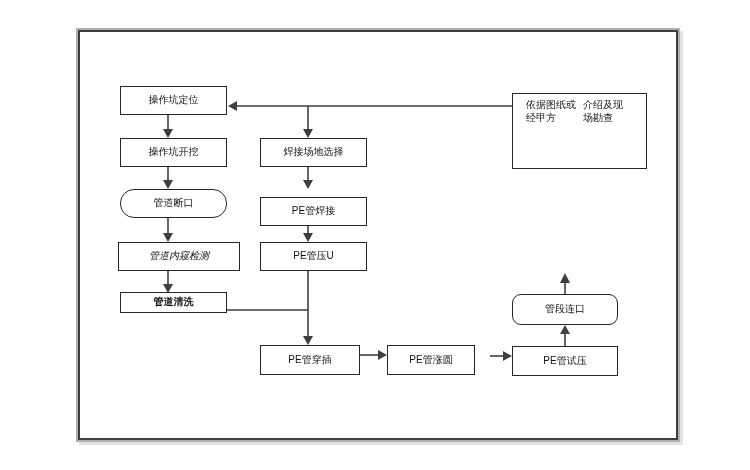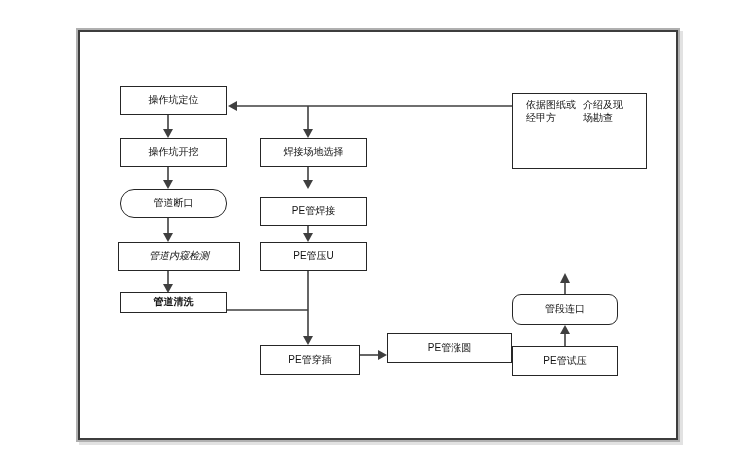--- a/index.html
+++ b/index.html
@@ -150,21 +150,21 @@
   <div class="node" style="left:120px; top:292px; width:107px; height:21px;font-weight:bold;">管道清洗</div>
 
   <div class="node" style="left:260px; top:138px; width:107px; height:29px;">焊接场地选择</div>
 
   <div class="node" style="left:260px; top:189px; width:107px; height:29px;margin-top:8px;">PE管焊接</div>
 
   <div class="node" style="left:260px; top:242px; width:107px; height:29px;">PE管压U</div>
 
   <div class="node" style="left:260px; top:345px; width:100px; height:30px;">PE管穿插</div>
 
-  <div class="node" style="left:387px; top:333px; width:125px; height:30px;">PE管涨圆</div>
+  <div class="node" style="left:387px; top:345px; width:88px; height:30px;">PE管涨圆</div>
 
   <div class="node" style="left:512px; top:346px; width:106px; height:30px;">PE管试压</div>
 
   <div class="node" style="left:512px; top:294px; width:106px; height:31px;border-radius:9px;">管段连口</div>
 
 
   <div class="node note" style="left:512px; top:93px; width:135px; height:76px;">
     <span>依据图纸或经甲方</span>
     <span>介绍及现场勘查</span>
   </div>

